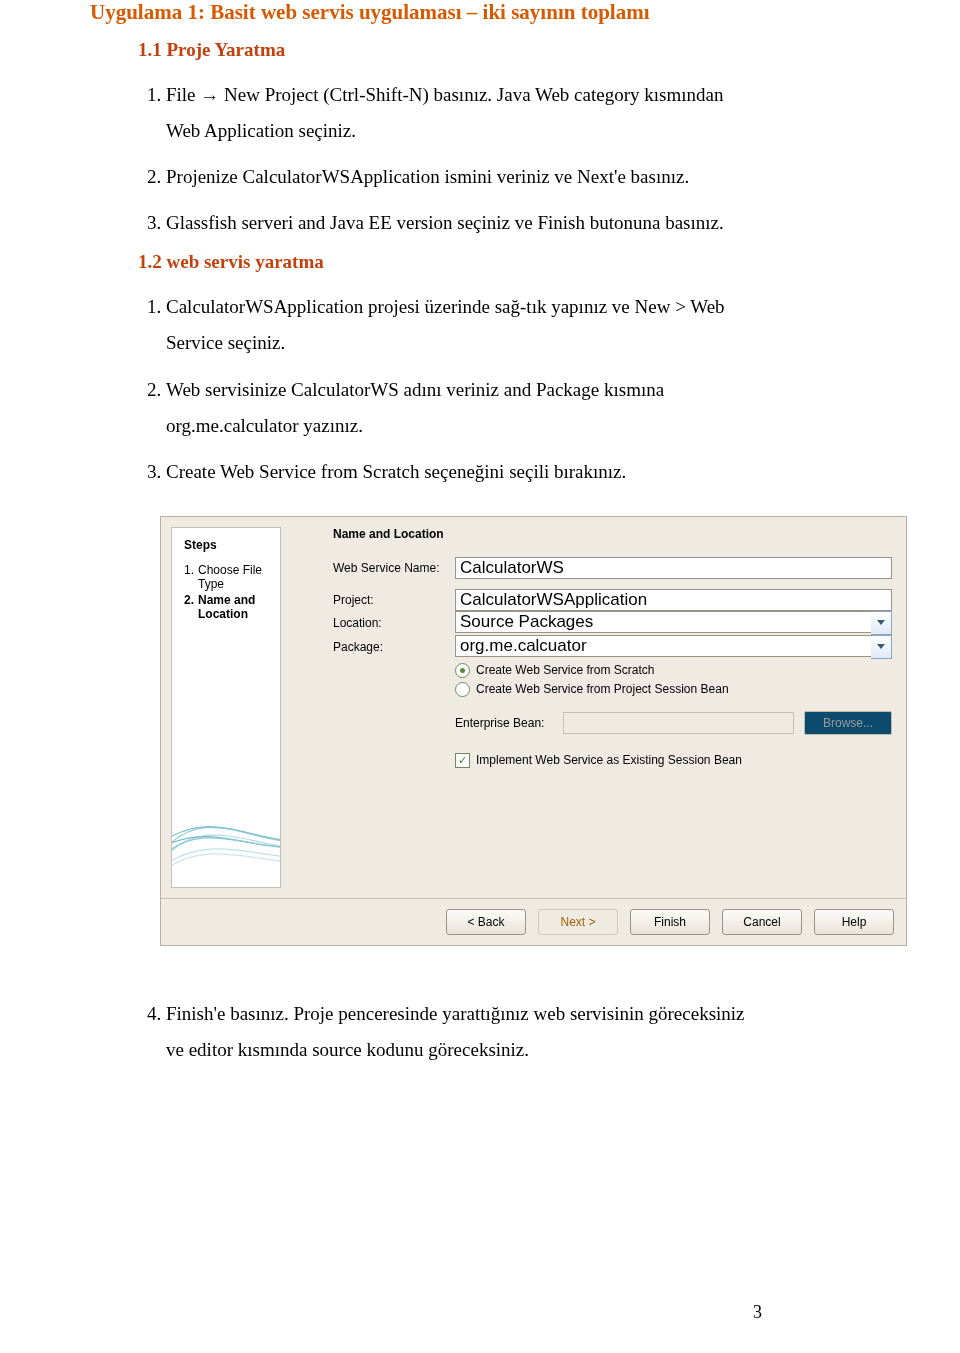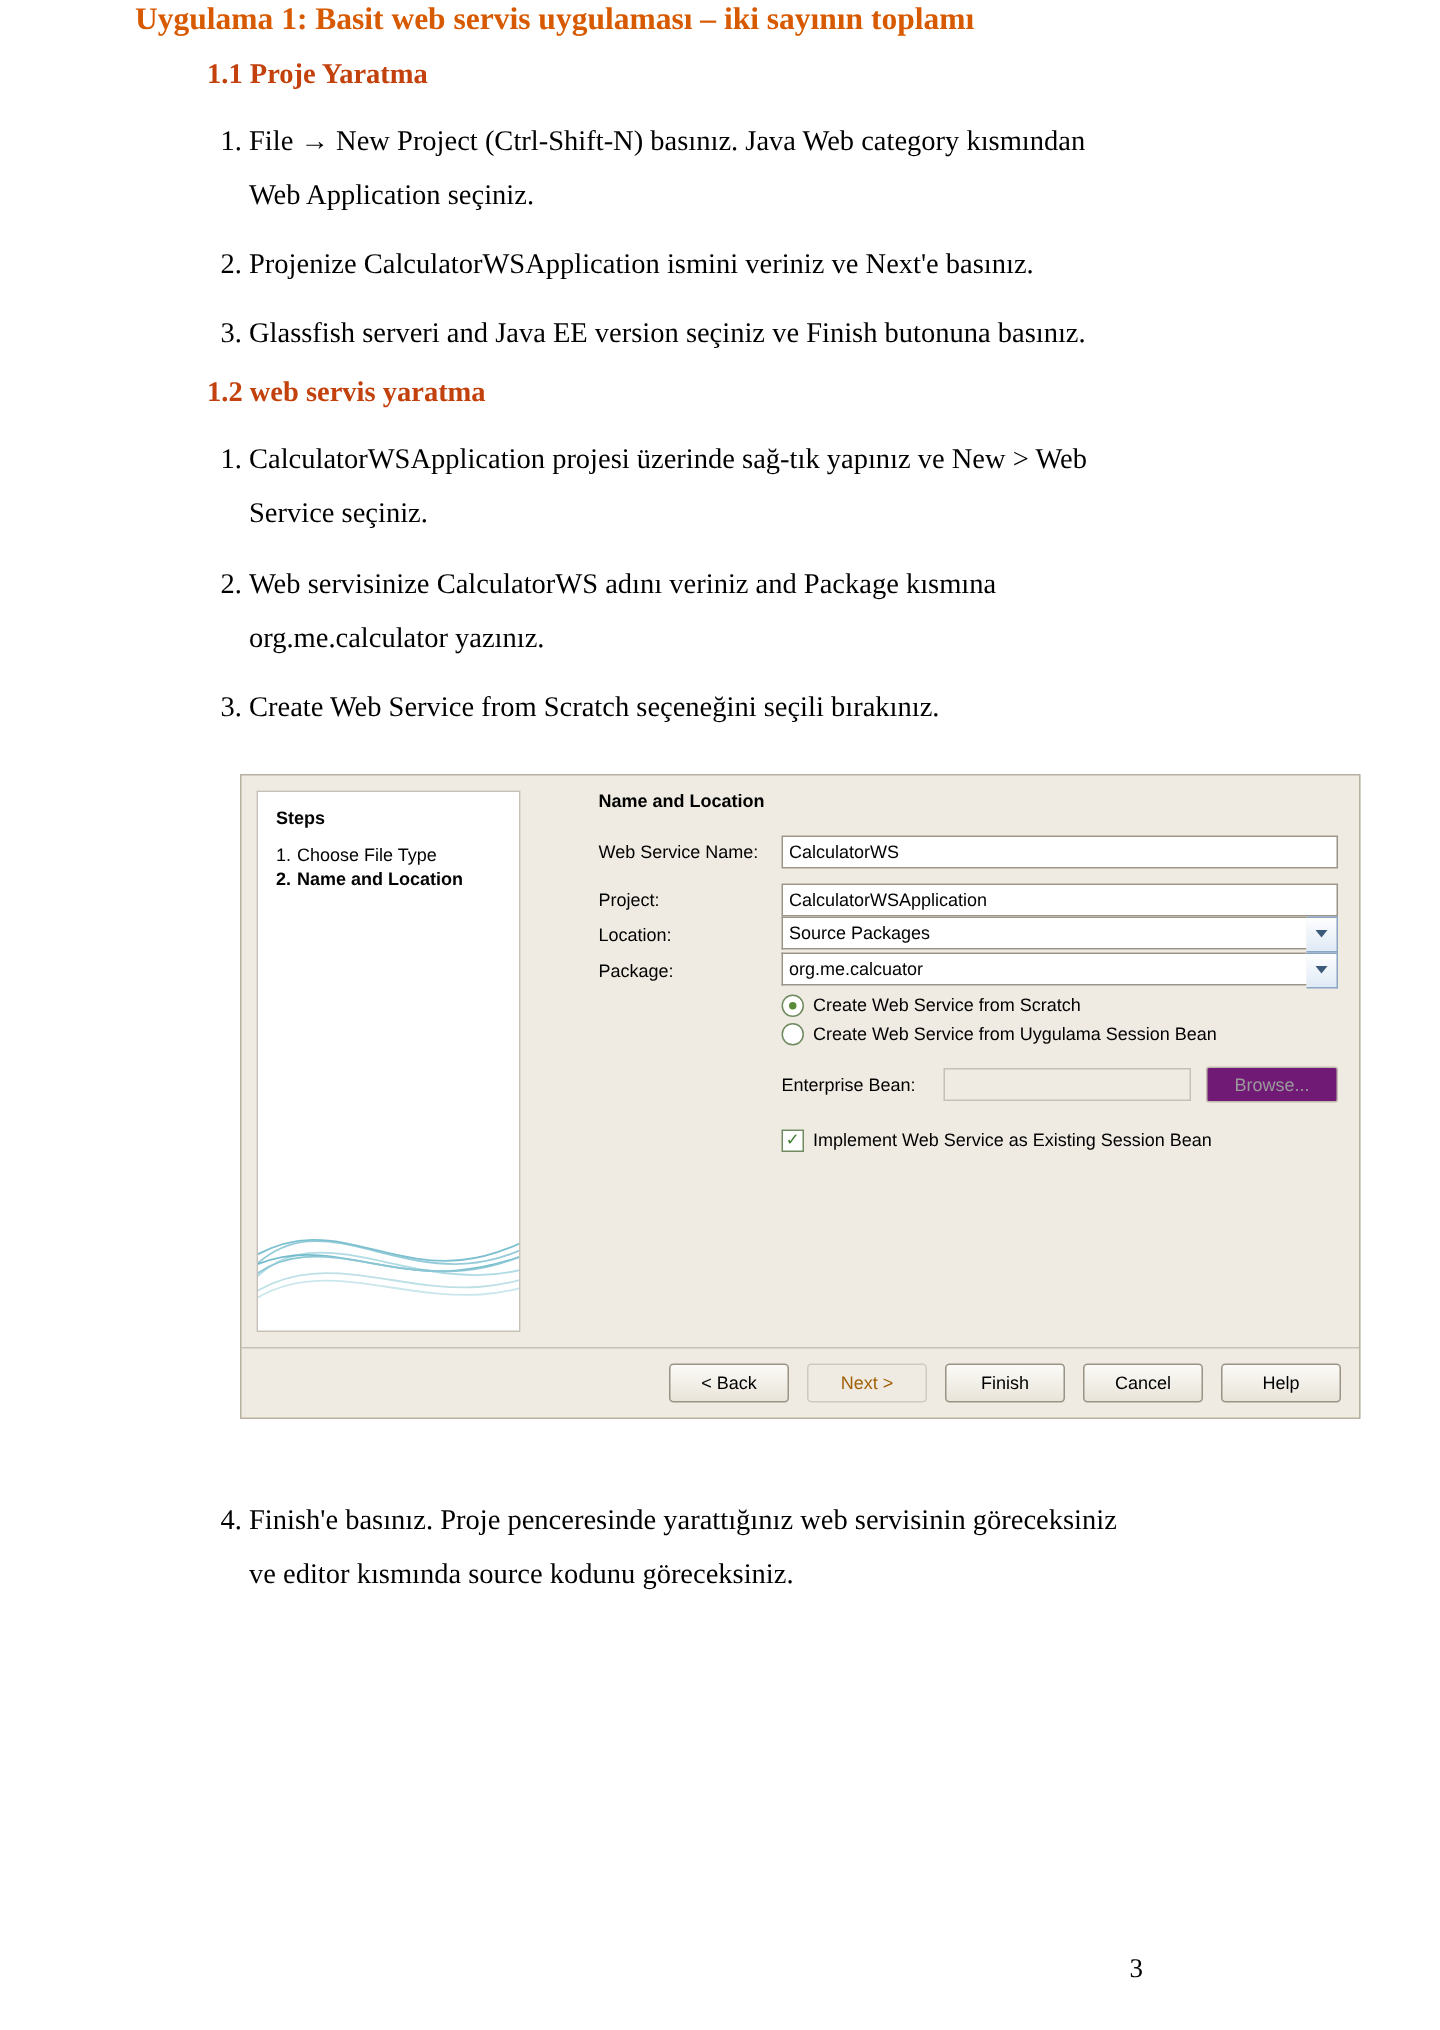--- a/index.html
+++ b/index.html
@@ -104,21 +104,21 @@
   .form-label {
     width: 122px;
     font-size: 12px;
   }
   .text-input {
     flex: 1;
     height: 22px;
     border: 1px solid #9a9386;
     background: #fff;
     font-family: Tahoma, Arial, sans-serif;
-    font-size: 12px;
+    font-size: 17px;
     padding: 1px 4px;
     box-sizing: border-box;
   }
   .combo-wrap {
     flex: 1;
     display: flex;
   }
   .combo-btn {
     width: 20px;
     height: 22px;
@@ -174,21 +174,21 @@
     display: flex;
     align-items: center;
     margin: 14px 0 18px 122px;
     gap: 10px;
   }
   .bean-row .form-label { width: 98px; }
   .bean-row .text-input { flex: 1; background: #efebe2; color: #8d8d8d; border: 1px solid #c6c0b6; }
   .browse-btn {
     width: 88px;
     height: 24px;
-    background: #701a75;
+    background: #0c4a6e;
     border: 1px solid #c0b9ac;
     border-radius: 2px;
     color: #9a9a9a;
     font-family: Tahoma, Arial, sans-serif;
     font-size: 12px;
     cursor: default;
   }
 
   .implement-row {
     display: flex;
@@ -315,21 +315,21 @@
             <div class="combo-btn"></div>
           </div>
         </div>
 
         <div class="radio-row">
           <span class="radio checked"></span>
           <span>Create Web Service from Scratch</span>
         </div>
         <div class="radio-row">
           <span class="radio"></span>
-          <span>Create Web Service from Uygulama Session Bean</span>
+          <span>Create Web Service from Project Session Bean</span>
         </div>
 
         <div class="bean-row">
           <div class="form-label">Enterprise Bean:</div>
           <input class="text-input" type="text" disabled="" style="">
           <button class="browse-btn" disabled="">Browse...</button>
         </div>
 
         <div class="implement-row">
           <span class="checkbox">✓</span>

